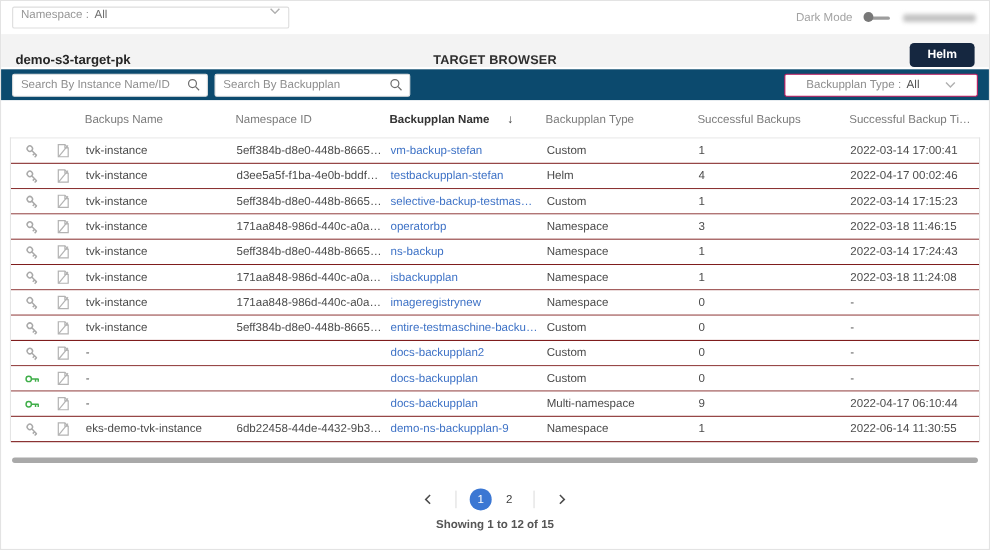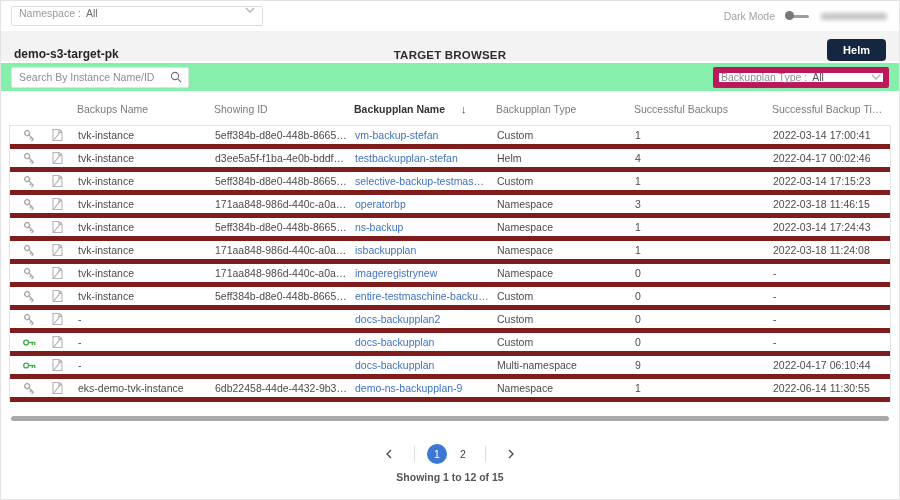--- a/index.html
+++ b/index.html
@@ -72,44 +72,44 @@
   .close-btn {
     margin-left: auto; z-index: 1;
     background: #152740; color: #fff;
     font-family: inherit; font-size: 11px; font-weight: bold;
     border: none; border-radius: 4px;
     padding: 5px 16px; cursor: pointer;
   }
 
   
   .filterbar {
-    height: 28px; background: #86efac;
+    height: 28px; background: #0c4a6e;
     margin-top: 2px;
     display: flex; align-items: center;
     padding: 0 2px 0 10px;
   }
   .search-box {
     width: 178px; height: 21px; background: #fff;
     border: 1px solid #e2e2e2; border-radius: 2px;
     display: flex; align-items: center;
     margin-right: 6px; padding: 0 6px 0 0;
   }
   .search-box input {
     flex: 1; min-width: 0; border: none; outline: none;
     font-family: inherit; font-size: 10.5px; color: #555;
     padding: 0 4px 0 7px; background: transparent;
   }
   .search-box input::placeholder { color: #8e8e8e; opacity: 1; }
   .search-icon svg { display: block; }
   .type-select {
     margin-left: auto; margin-right: 8px;
     width: 176px; height: 21px; background: #fff;
-    border: 6px solid #be185d; border-radius: 2px;
+    border: 1px solid #be185d; border-radius: 2px;
     display: flex; align-items: center;
-    padding: 0 2px; font-size: 10.5px; cursor: pointer;
+    padding: 0 19px; font-size: 10.5px; cursor: pointer;
   }
   .type-label { color: #8e8e8e; }
   .type-value { color: #4f4f4f; margin-left: 5px; }
   .type-select .chev { margin-left: auto; }
 
   
   .grid-row {
     display: grid;
     grid-template-columns: 28px 30px 137px 140px 142px 138px 138px 1fr;
     align-items: center;
@@ -124,21 +124,21 @@
     display: flex; align-items: center; gap: 16px;
   }
   .sort-arrow { font-size: 11px; color: #444; }
   .tbody {
     margin: 0 8px;
     border: 1px solid #e4e4e4;
     border-bottom: none;
   }
   .trow {
     height: 23px; padding-left: 10px;
-    border-bottom: 5px solid #7f1d1d;
+    border-bottom: 1px solid #7f1d1d;
     font-size: 10.5px; color: #4b4b4b;
     background: #fff;
   }
   .cell { overflow: hidden; white-space: nowrap; text-overflow: ellipsis; padding-right: 8px; }
   .icon-btn {
     background: none; border: none; padding: 0; cursor: pointer;
     width: 18px; height: 16px; display: flex; align-items: center; justify-content: center;
   }
   .key-icon svg { display: block; }
   .key-inactive { color: #a9a9a9; }
@@ -212,36 +212,45 @@
   <div class="filterbar">
     <div class="search-box">
       <input type="text" placeholder="Search By Instance Name/ID" style="">
       <span class="search-icon">
         <svg width="12" height="12" viewBox="0 0 12 12">
             <circle cx="5" cy="5" r="3.6" fill="none" stroke="#6d6d6d" stroke-width="1.1"></circle>
             <line x1="7.8" y1="7.8" x2="11" y2="11" stroke="#6d6d6d" stroke-width="1.1"></line>
           </svg>
       </span>
     </div>
+    <div class="search-box">
+      <input type="text" placeholder="Search By Backupplan" style="">
+      <span class="search-icon">
+        <svg width="12" height="12" viewBox="0 0 12 12">
+            <circle cx="5" cy="5" r="3.6" fill="none" stroke="#6d6d6d" stroke-width="1.1"></circle>
+            <line x1="7.8" y1="7.8" x2="11" y2="11" stroke="#6d6d6d" stroke-width="1.1"></line>
+          </svg>
+      </span>
+    </div>
     <div class="type-select">
       <span class="type-label">Backupplan Type :</span>
       <span class="type-value">All</span>
       <span class="chev">
         <svg width="10" height="6" viewBox="0 0 10 6">
             <polyline points="1,1 5,5 9,1" fill="none" stroke="#b0b0b0" stroke-width="1.3"></polyline>
           </svg>
       </span>
     </div>
   </div>
 
   <div class="grid-row thead">
     <span></span>
     <span></span>
     <span class="cell">Backups Name</span>
-    <span class="cell">Showing ID</span>
+    <span class="cell">Namespace ID</span>
     <span class="cell sorted">
       <span>Backupplan Name</span>
       <span class="sort-arrow">↓</span>
     </span>
     <span class="cell">Backupplan Type</span>
     <span class="cell">Successful Backups</span>
     <span class="cell">Successful Backup Timestamp</span>
   </div>
 
   <div class="tbody">

